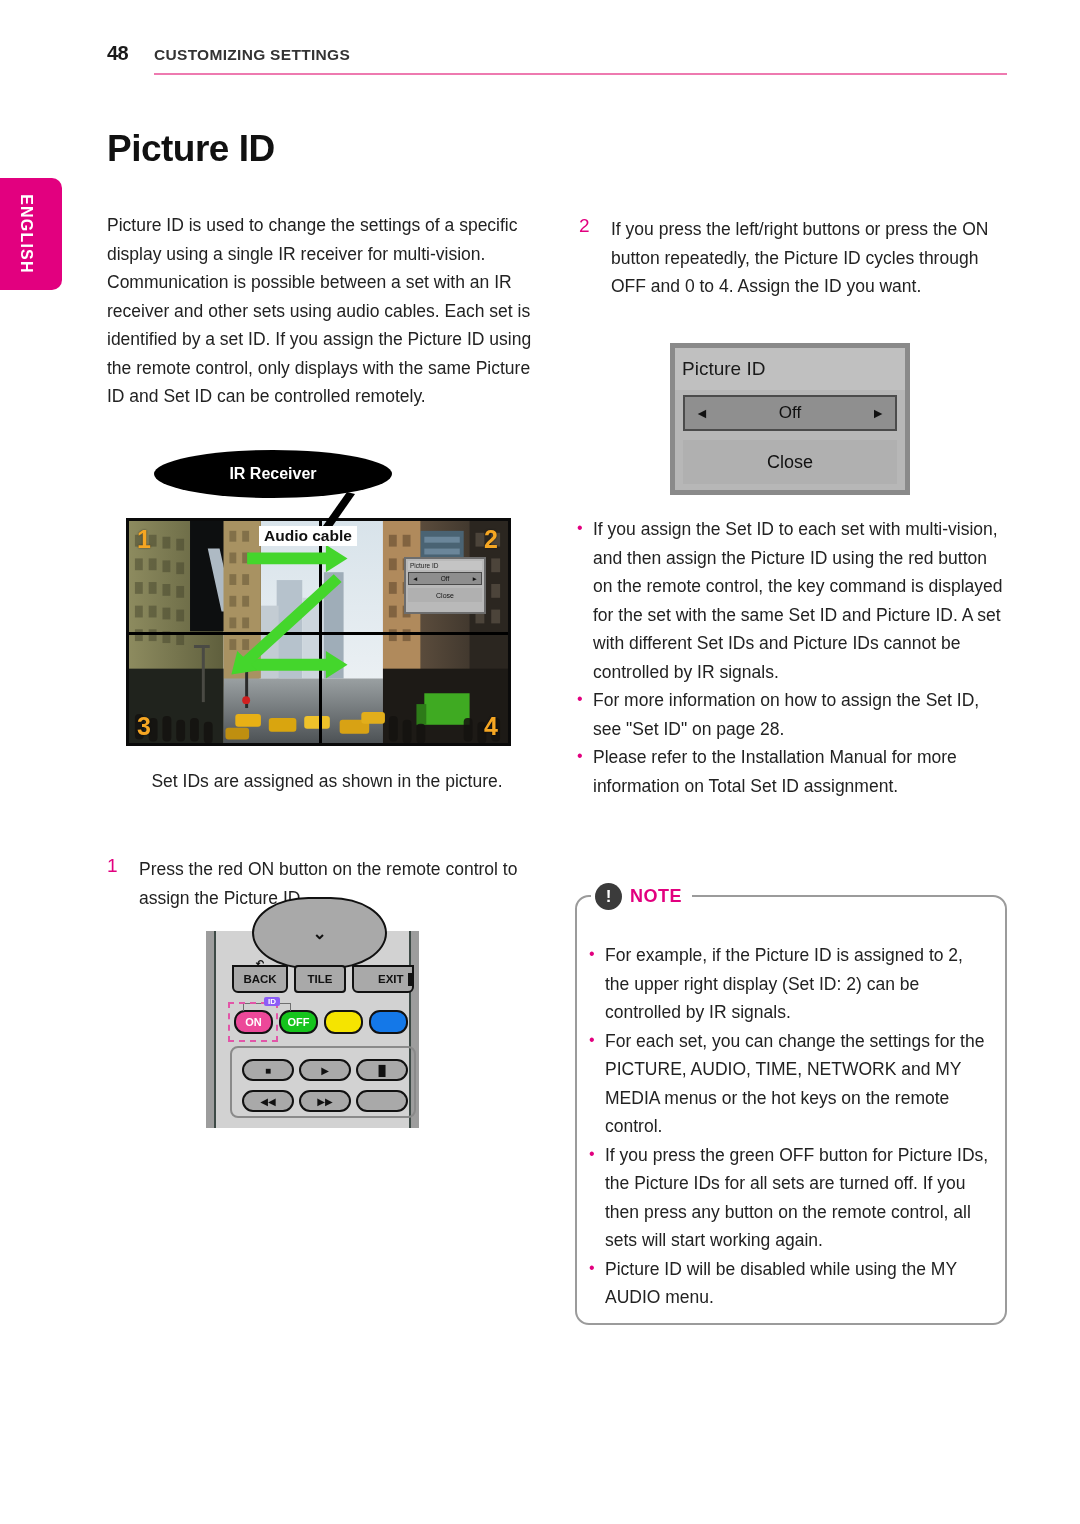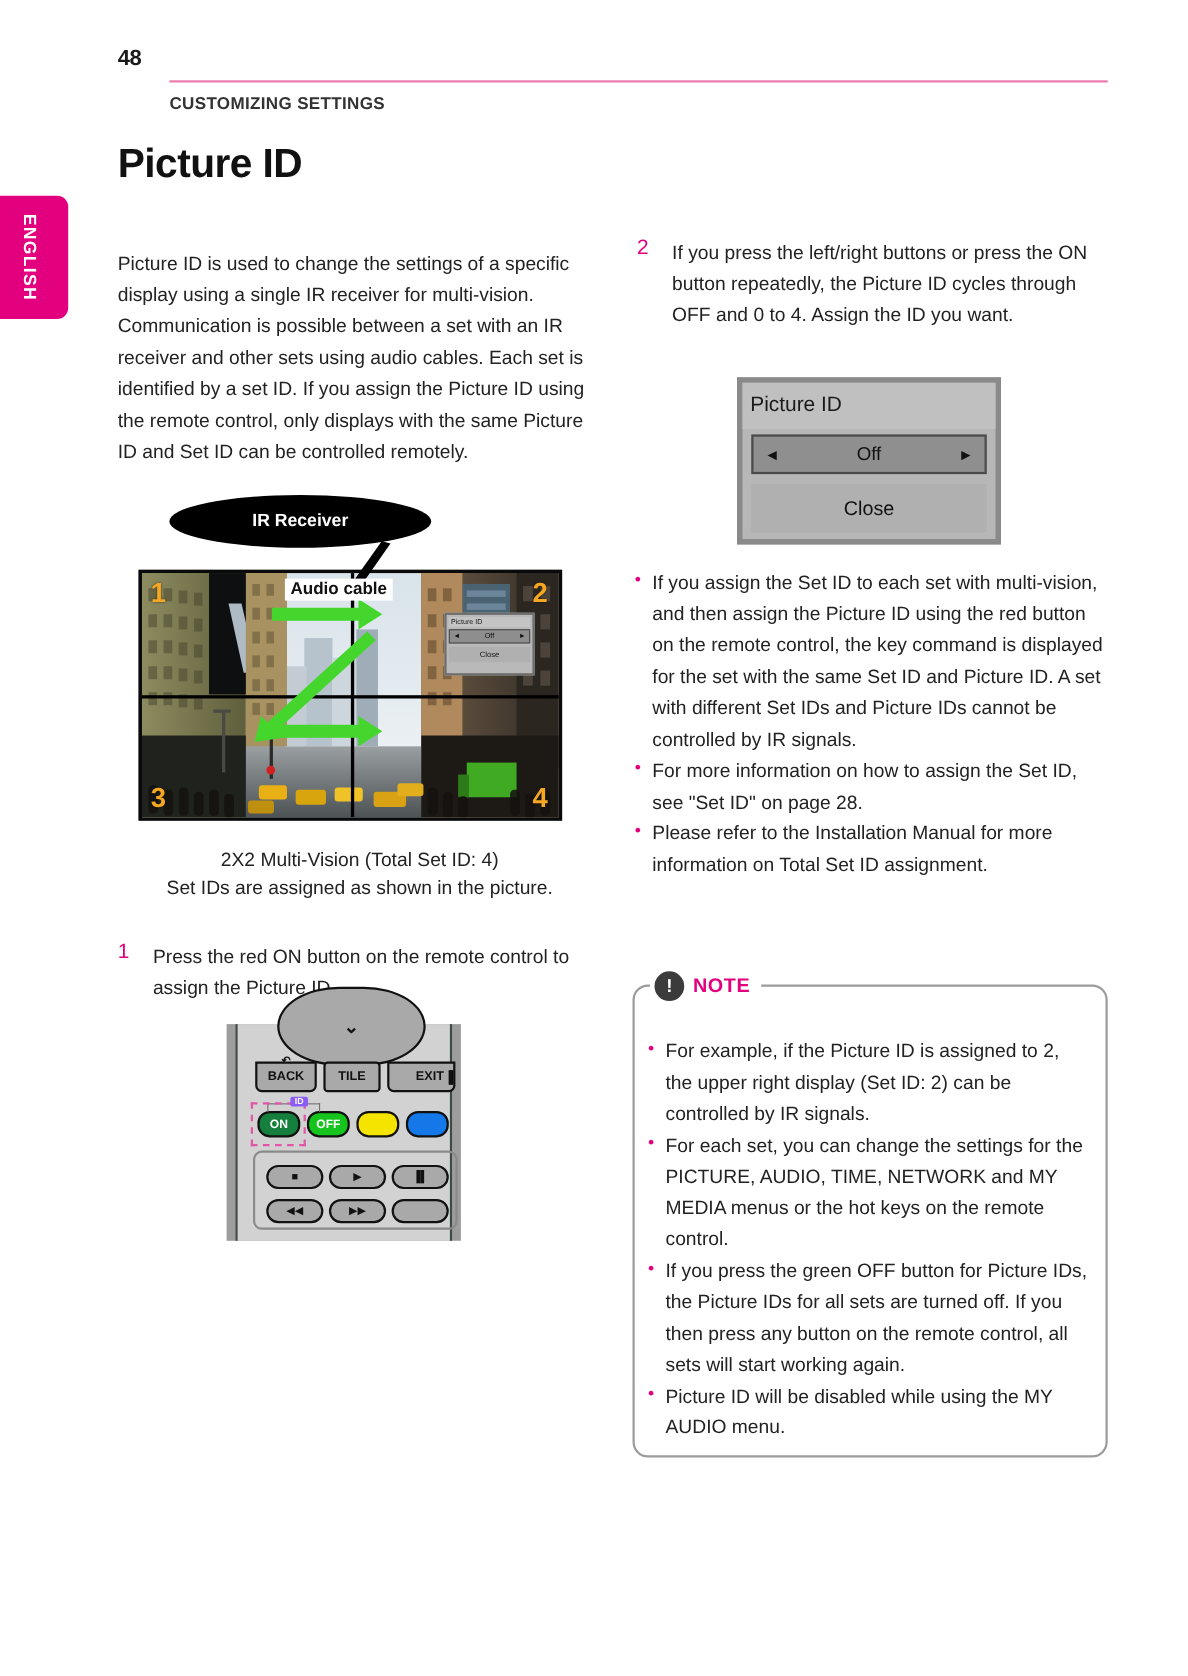--- a/index.html
+++ b/index.html
@@ -8,41 +8,41 @@
     background: #ffffff;
     font-family: "Liberation Sans", sans-serif;
     color: #1a1a1a;
     overflow: hidden;
   }
   .page { position: relative; width: 908px; height: 1524px; }
 
   
   .header { position: absolute; left: 107px; top: 40px; width: 900px; height: 40px; }
   .pg-num { position: absolute; left: 0; top: 2px; font-size: 20px; font-weight: bold; letter-spacing: -0.5px; color: #1a1a1a; }
-  .pg-title { position: absolute; left: 47px; top: 6px; font-size: 15.5px; font-weight: bold; letter-spacing: 0.3px; color: #333; margin-top: 40px; }
+  .pg-title { position: absolute; left: 47px; top: 6px; font-size: 15.5px; font-weight: bold; letter-spacing: 0.3px; color: #333; }
   .hrule { position: absolute; left: 47px; top: 33px; width: 853px; height: 2px; background: #ee7ab0; }
 
   
   .lang-tab {
     position: absolute; left: -10px; top: 178px; width: 72px; height: 112px;
     background: #e2007f; border-radius: 10px;
   }
   .lang-tab span {
     position: absolute; left: 50%; top: 50%;
     transform: translate(-50%,-50%) rotate(90deg);
     transform-origin: center;
     white-space: nowrap;
     color: #fff; font-weight: bold; font-size: 16px; letter-spacing: 1.2px;
   }
 
   
   .h1 { position: absolute; left: 107px; top: 128px; font-size: 37px; font-weight: bold; letter-spacing: -0.5px; color: #111; }
 
   
-  .col-left  { position: absolute; left: 107px; top: 225px; width: 440px; }
+  .col-left  { position: absolute; left: 107px; top: 211px; width: 440px; }
   .col-right { position: absolute; left: 575px; top: 215px; width: 432px; }
 
   .body-txt { font-size: 17.5px; line-height: 28.5px; color: #222; }
 
   
   .diagram { position: absolute; left: 107px; top: 450px; width: 440px; height: 320px; }
   .bubble {
     position: absolute; left: 47px; top: 0px; width: 238px; height: 48px;
     background: #000; border-radius: 50%;
     display: flex; align-items: center; justify-content: center; z-index: 5;
@@ -134,21 +134,21 @@
   .dashbox {
     position: absolute; left: 12px; top: 71px; width: 50px; height: 40px;
     border: 2px dashed #e255a8; z-index: 3;
   }
   .colorrow { position: absolute; left: 18px; top: 79px; width: 180px; height: 24px; }
   .cbtn {
     position: absolute; top: 0; width: 39px; height: 24px; border: 2px solid #111;
     border-radius: 11px; display: flex; align-items: center; justify-content: center;
     font-size: 11px; font-weight: bold; color: #fff;
   }
-  .cbtn.on  { left: 0;    background: #15803d; }
+  .cbtn.on  { left: 0;    background: #ec4899; }
   .cbtn.off { left: 45px; background: #15c41c; }
   .cbtn.yel { left: 90px; background: #f5e400; }
   .cbtn.blu { left: 135px;background: #1478e8; }
 
   .mediapanel { position: absolute; left: 14px; top: 115px; width: 186px; height: 72px; border: 2px solid #8a8a8a; border-radius: 8px; }
   .mbtn {
     position: absolute; width: 52px; height: 22px; background: #a9a9a9; border: 2px solid #111;
     border-radius: 11px; display: flex; align-items: center; justify-content: center;
     font-size: 10px; color: #111;
   }
@@ -390,21 +390,20 @@
           <span>►</span>
         </div>
         <div class="mo-close">Close</div>
       </div>
     </div>
 
     <div class="audio-label">Audio cable</div>
   </div>
 
   <div class="caption">
-    <div>2X2 Multi-Vision (Total Set ID: 4)</div>
     <div>Set IDs are assigned as shown in the picture.</div>
   </div>
 
   <div class="step step1">
     <div class="num">1</div>
     <div class="txt">Press the red ON button on the remote control to assign the Picture ID.</div>
   </div>
 
   <div class="remote">
     <div class="remote-body"></div>

